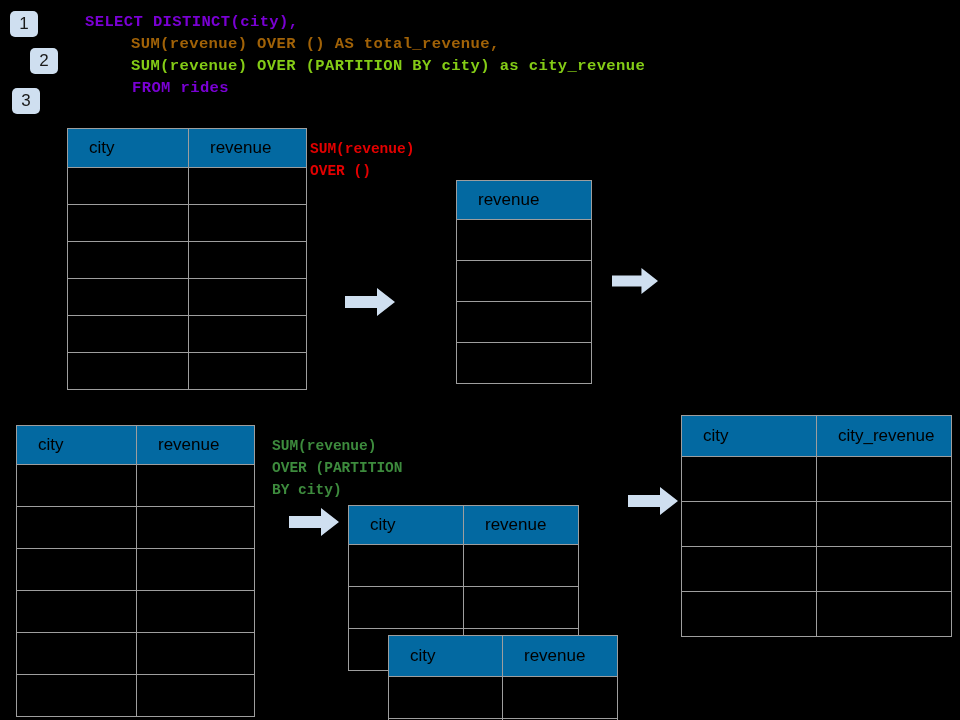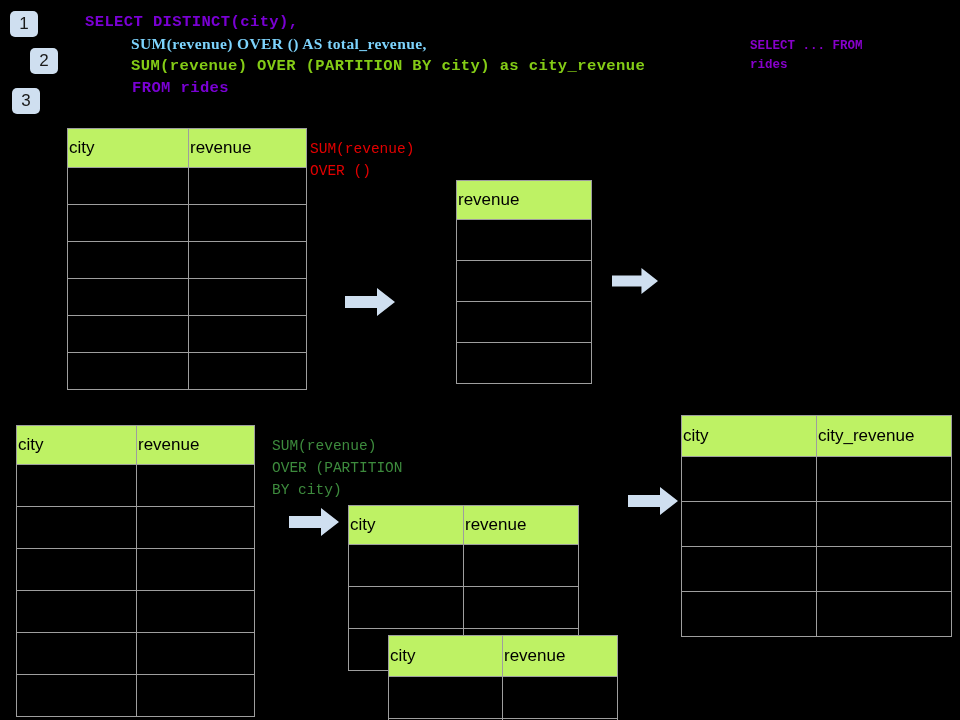--- a/index.html
+++ b/index.html
@@ -33,66 +33,66 @@
   
   .sql {
     position: absolute;
     font-family: "Liberation Mono", monospace;
     font-size: 15.5px;
     letter-spacing: 0.4px;
     white-space: pre;
     font-weight: bold;
   }
   .sql-purple { color: #7a00d4; }
-  .sql-red    { color: #7dd3fc; font-family: Liberation Serif, serif; }
+  .sql-red    { color: #a16207; }
   .sql-green  { color: #84cc16; }
 
   
   .side-note {
     position: absolute;
     font-family: "Liberation Mono", monospace;
     font-size: 12.5px;
     font-weight: bold;
     color: #8800cc;
     white-space: pre;
     line-height: 19px;
   }
 
   
   .callout {
     position: absolute;
     font-family: "Liberation Mono", monospace;
     font-size: 14.5px;
-    font-weight: normal;
+    font-weight: bold;
     white-space: pre;
     line-height: 22px;
   }
   .callout-red   { color: #e30000; }
   .callout-green { color: #3d8b3d; }
 
   
   .tbl {
     position: absolute;
     border-collapse: collapse;
     table-layout: fixed;
     background: #000000;
     font-family: "Liberation Sans", sans-serif;
   }
   .tbl th, .tbl td {
     border: 1px solid #9e9e9e;
     padding: 0;
     margin: 0;
   }
   .tbl th {
-    background: #bef264;
+    background: #0369a1;
     color: #000000;
     font-weight: normal;
     font-size: 17px;
     text-align: left;
-    padding-left: 1px;
+    padding-left: 21px;
   }
   .tbl td {
     background: #000000;
   }
 
   
   .arrow {
     position: absolute;
   }
 </style>
@@ -103,22 +103,20 @@
 
   <div class="badge" style="left:10px; top:11px;">1</div>
   <div class="badge" style="left:30px; top:48px;">2</div>
   <div class="badge" style="left:12px; top:88px;">3</div>
 
   <div class="sql sql-purple" style="left:85px; top:13px;">SELECT DISTINCT(city),</div>
   <div class="sql sql-red" style="left:131px; top:35px;">SUM(revenue) OVER () AS total_revenue,</div>
   <div class="sql sql-green" style="left:131px; top:57px;">SUM(revenue) OVER (PARTITION BY city) as city_revenue</div>
   <div class="sql sql-purple" style="left:108px; top:79px;margin-left:24px;">FROM rides</div>
 
-  <div class="side-note" style="left:750px; top:37px;">SELECT ... FROM
-rides</div>
 
   <div class="callout callout-red" style="left:310px; top:138px;">SUM(revenue)
 OVER ()</div>
   <div class="callout callout-green" style="left:272px; top:435px;">SUM(revenue)
 OVER (PARTITION
 BY city)</div>
 
   <table class="tbl" style="left:67px; top:128px; width:239px;">
     <colgroup>
         <col style="width:121px">

